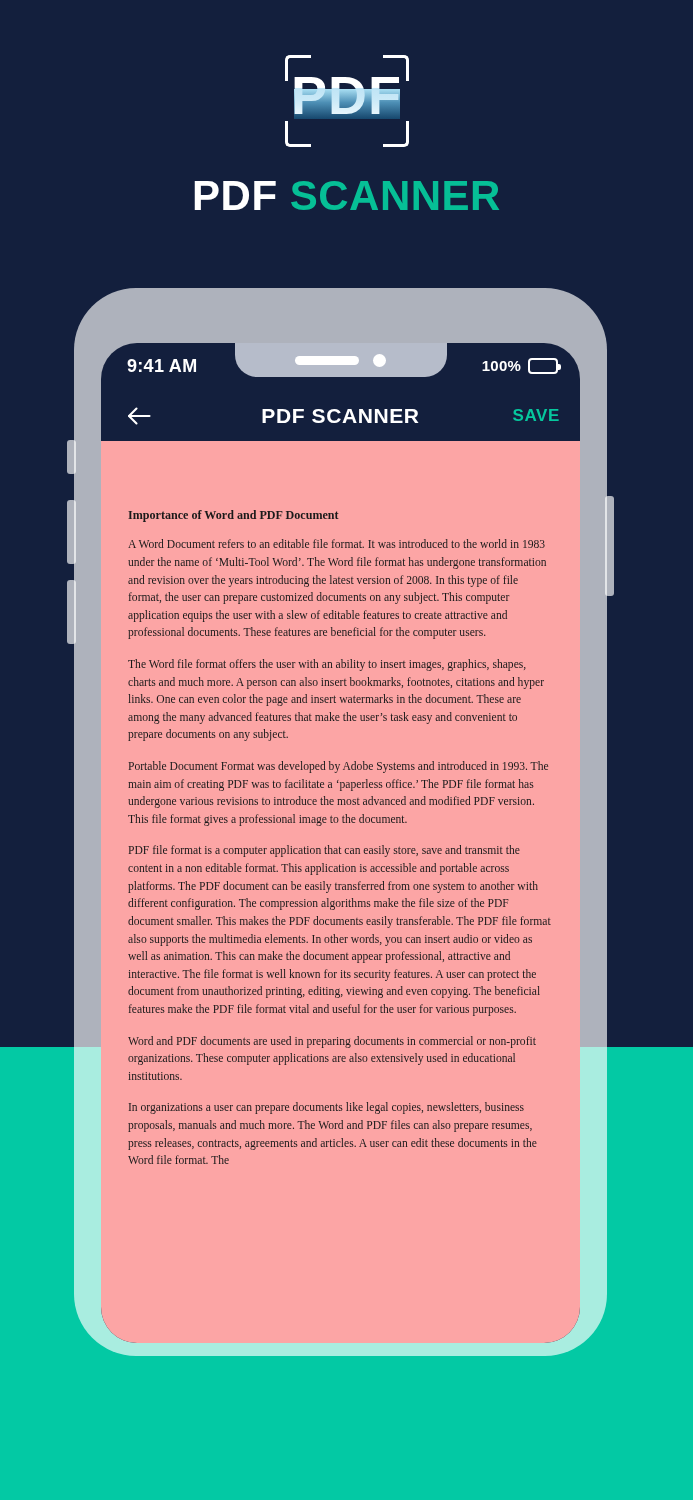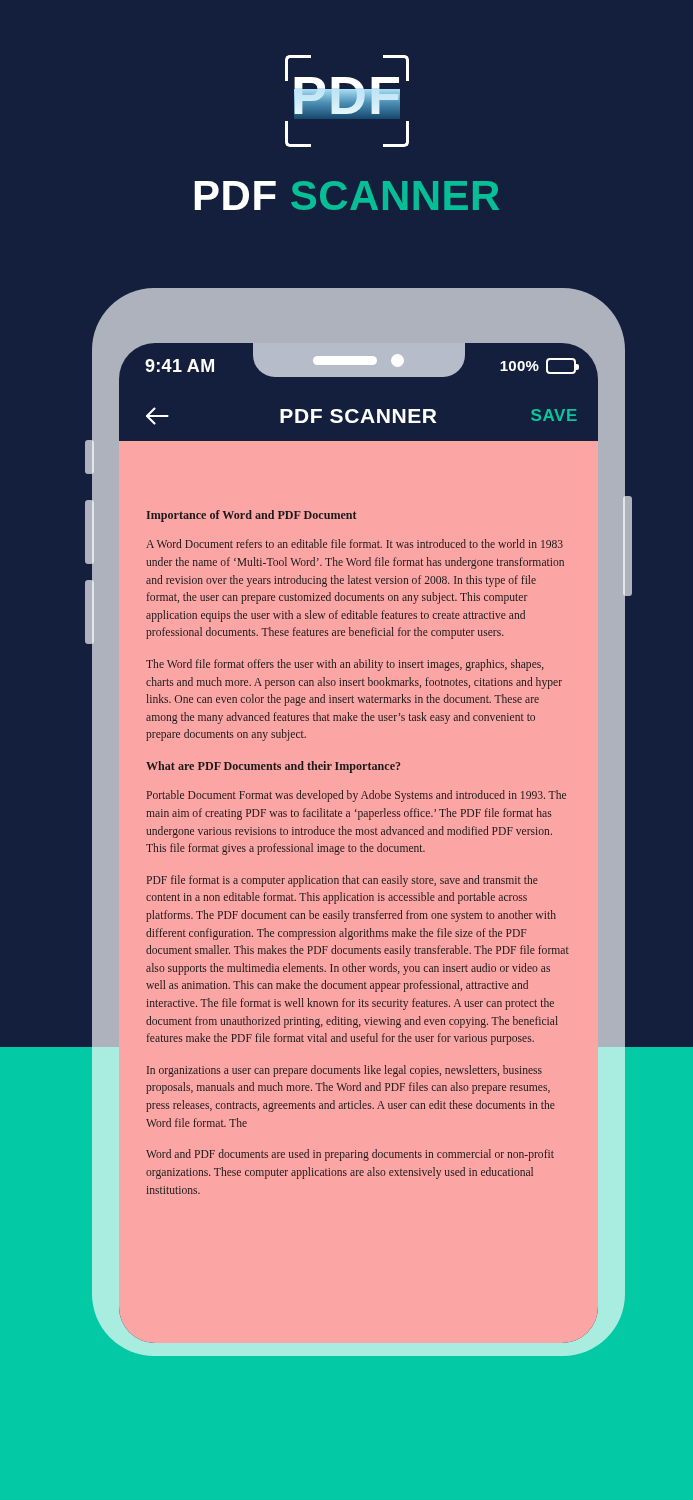--- a/index.html
+++ b/index.html
@@ -91,21 +91,21 @@
     font-weight: bold;
     letter-spacing: 0.5px;
     line-height: 1;
   }
   #brand-title .w { color: #ffffff; }
   #brand-title .g { color: #06bf96; }
 
   
   #phone {
     position: absolute;
-    left: 92px; top: 288px;
+    left: 74px; top: 288px;
     width: 533px; height: 1068px;
     z-index: 4;
     text-decoration: underline;
   }
 
   #phone-frame {
     position: absolute;
     inset: 0;
     background: rgba(255,255,255,0.66);
     border-radius: 62px;
@@ -319,22 +319,21 @@
       </div>
       <div id="app-title">PDF SCANNER</div>
       <div id="save-btn">SAVE</div>
     </div>
 
     <div id="doc-page">
       <div id="doc-body">
         <div class="doc-h">Importance of Word and PDF Document</div>
         <div class="doc-p">A Word Document refers to an editable file format. It was introduced to the world in 1983 under the name of ‘Multi-Tool Word’. The Word file format has undergone transformation and revision over the years introducing the latest version of 2008. In this type of file format, the user can prepare customized documents on any subject. This computer application equips the user with a slew of editable features to create attractive and professional documents. These features are beneficial for the computer users.</div>
         <div class="doc-p">The Word file format offers the user with an ability to insert images, graphics, shapes, charts and much more. A person can also insert bookmarks, footnotes, citations and hyper links. One can even color the page and insert watermarks in the document. These are among the many advanced features that make the user’s task easy and convenient to prepare documents on any subject.</div>
-        <div class="doc-h">What are PDF Documents and their Importance?</div>
         <div class="doc-p">Portable Document Format was developed by Adobe Systems and introduced in 1993. The main aim of creating PDF was to facilitate a ‘paperless office.’ The PDF file format has undergone various revisions to introduce the most advanced and modified PDF version. This file format gives a professional image to the document.</div>
         <div class="doc-p">PDF file format is a computer application that can easily store, save and transmit the content in a non editable format. This application is accessible and portable across platforms. The PDF document can be easily transferred from one system to another with different configuration. The compression algorithms make the file size of the PDF document smaller. This makes the PDF documents easily transferable. The PDF file format also supports the multimedia elements. In other words, you can insert audio or video as well as animation. This can make the document appear professional, attractive and interactive. The file format is well known for its security features. A user can protect the document from unauthorized printing, editing, viewing and even copying. The beneficial features make the PDF file format vital and useful for the user for various purposes.</div>
+        <div class="doc-p">Word and PDF documents are used in preparing documents in commercial or non-profit organizations. These computer applications are also extensively used in educational institutions.</div>
         <div class="doc-p">In organizations a user can prepare documents like legal copies, newsletters, business proposals, manuals and much more. The Word and PDF files can also prepare resumes, press releases, contracts, agreements and articles. A user can edit these documents in the Word file format. The</div>
-        <div class="doc-p">Word and PDF documents are used in preparing documents in commercial or non-profit organizations. These computer applications are also extensively used in educational institutions.</div>
       </div>
     </div>
 
   </div>
 </div>
 
 </body></html>

